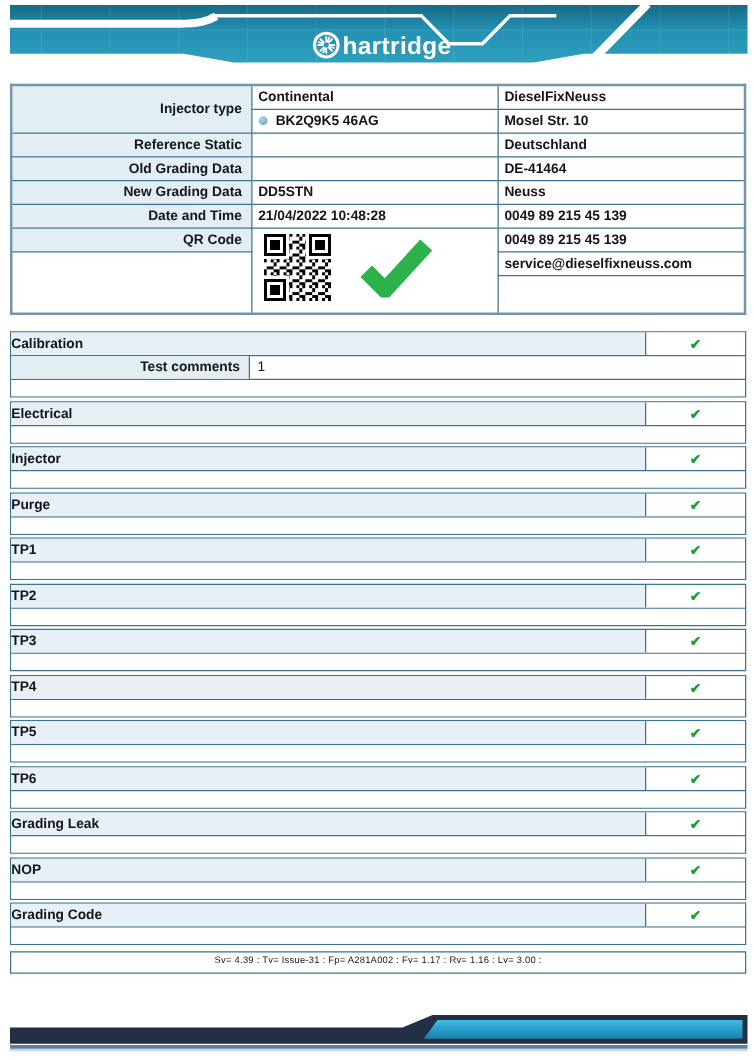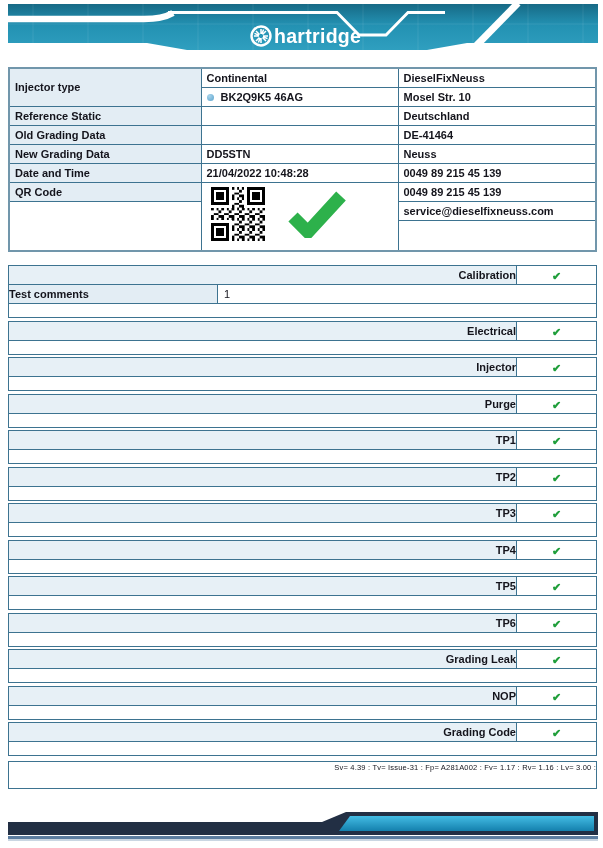--- a/index.html
+++ b/index.html
@@ -16,56 +16,56 @@
   #info-table{
     position:absolute;top:67px;left:8px;width:589px;
     border-collapse:collapse;table-layout:fixed;
   }
   #info-table td{
     border:1px solid #3d7390;font-size:11px;color:#14141c;
     padding:0 5px;height:19px;vertical-align:middle;overflow:hidden;white-space:nowrap;font-weight:bold;
   }
   #info-table{border:2px solid #7196ab;}
   #info-table td.lbl{
-    background:#e3edf4;text-align:left;font-weight:bold;padding-right:7px;
+    background:#e3edf4;text-align:right;font-weight:bold;padding-right:7px;
   }
   #info-table td.b{font-weight:bold;margin-left:35px;}
   .bullet{
     display:inline-block;width:7px;height:7px;border-radius:50%;
     background:radial-gradient(circle at 35% 30%, #a8d4ec, #5ba3cc);
     margin-right:7px;vertical-align:middle;
   }
   #qr-cell{position:relative;padding:0;}
   #qr-img{position:absolute;left:9px;top:4px;}
   #qr-check{position:absolute;left:84px;top:7px;}
 
   
   #sections{position:absolute;top:265px;left:8px;width:589px;}
   .section-box{border:1px solid #3d7390;margin-bottom:2.5px;background:#fff;}
   .section-header{display:flex;height:18px;}
   .section-name{
-    flex:1;background:#e7f0f6;text-align:right;font-weight:bold;
+    flex:1;background:#e7f0f6;text-align:left;font-weight:bold;
     font-size:11px;line-height:18px;color:#14141c;
   }
   .section-status{
     width:80px;border-left:1px solid #3d7390;background:#fff;
     text-align:center;line-height:17px;
   }
   .check{color:#1f9e3a;font-size:11px;font-weight:bold;}
   .section-comments{display:flex;height:19px;border-top:1px solid #3d7390;font-size:11px;}
   .comments-label{
-    width:208px;background:#e3edf4;font-weight:bold;
+    width:190px;background:#e3edf4;font-weight:bold;text-align:right;
     padding-right:7px;line-height:19px;color:#14141c;
   }
   .comments-value{flex:1;border-left:1px solid #3d7390;padding-left:6px;line-height:19px;color:#14141c;}
   .section-empty{height:14px;border-top:1px solid #3d7390;background:#fff;}
 
   #version-row{
-    border:1px solid #3d7390;height:28px;margin-top:5px;
-    text-align:right;font-size:7.5px;line-height:12px;color:#15151d;letter-spacing:.2px;
+    border:1px solid #3d7390;height:18px;margin-top:5px;
+    text-align:center;font-size:7.5px;line-height:12px;color:#15151d;letter-spacing:.2px;
   }
 
   
   #bottom-banner{position:absolute;top:810px;left:0;}
 </style>
 </head>
 <body>
 
 <svg id="top-banner" width="603" height="54" viewBox="0 0 603 54">
   <defs>

